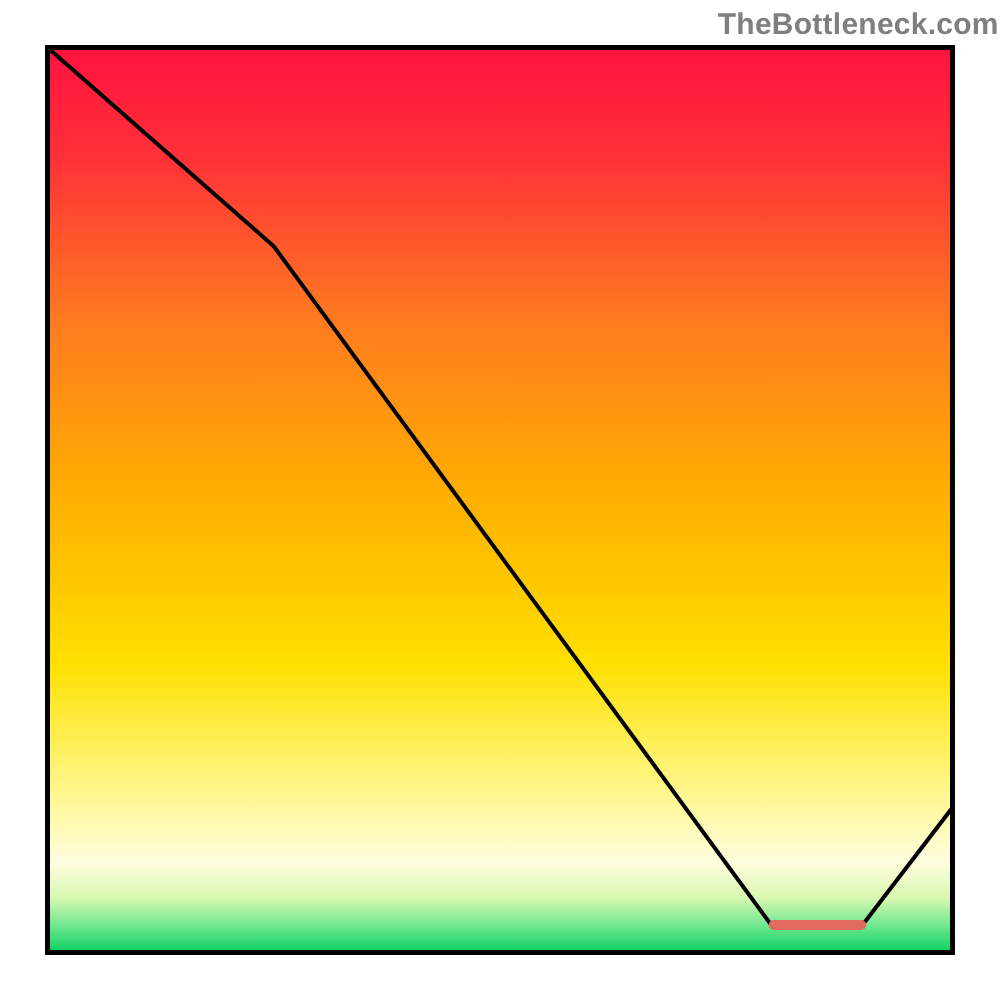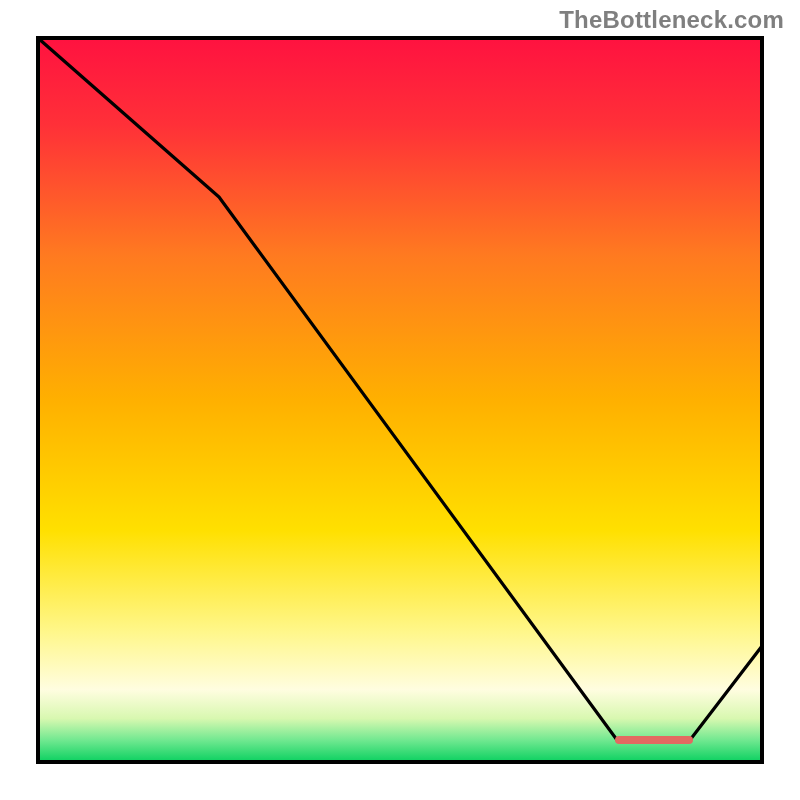--- a/index.html
+++ b/index.html
@@ -11,21 +11,21 @@
     font-family: Arial, Helvetica, sans-serif;
   }
   .wrap {
     position: relative;
     width: 800px;
     height: 800px;
   }
   .watermark {
     position: absolute;
     top: 6px;
-    right: 16px;
+    right: 1px;
     font-size: 24px;
     font-weight: 600;
     color: #7f7f7f;
     letter-spacing: 0.2px;
   }
   svg {
     display: block;
   }
 </style>
 </head>

